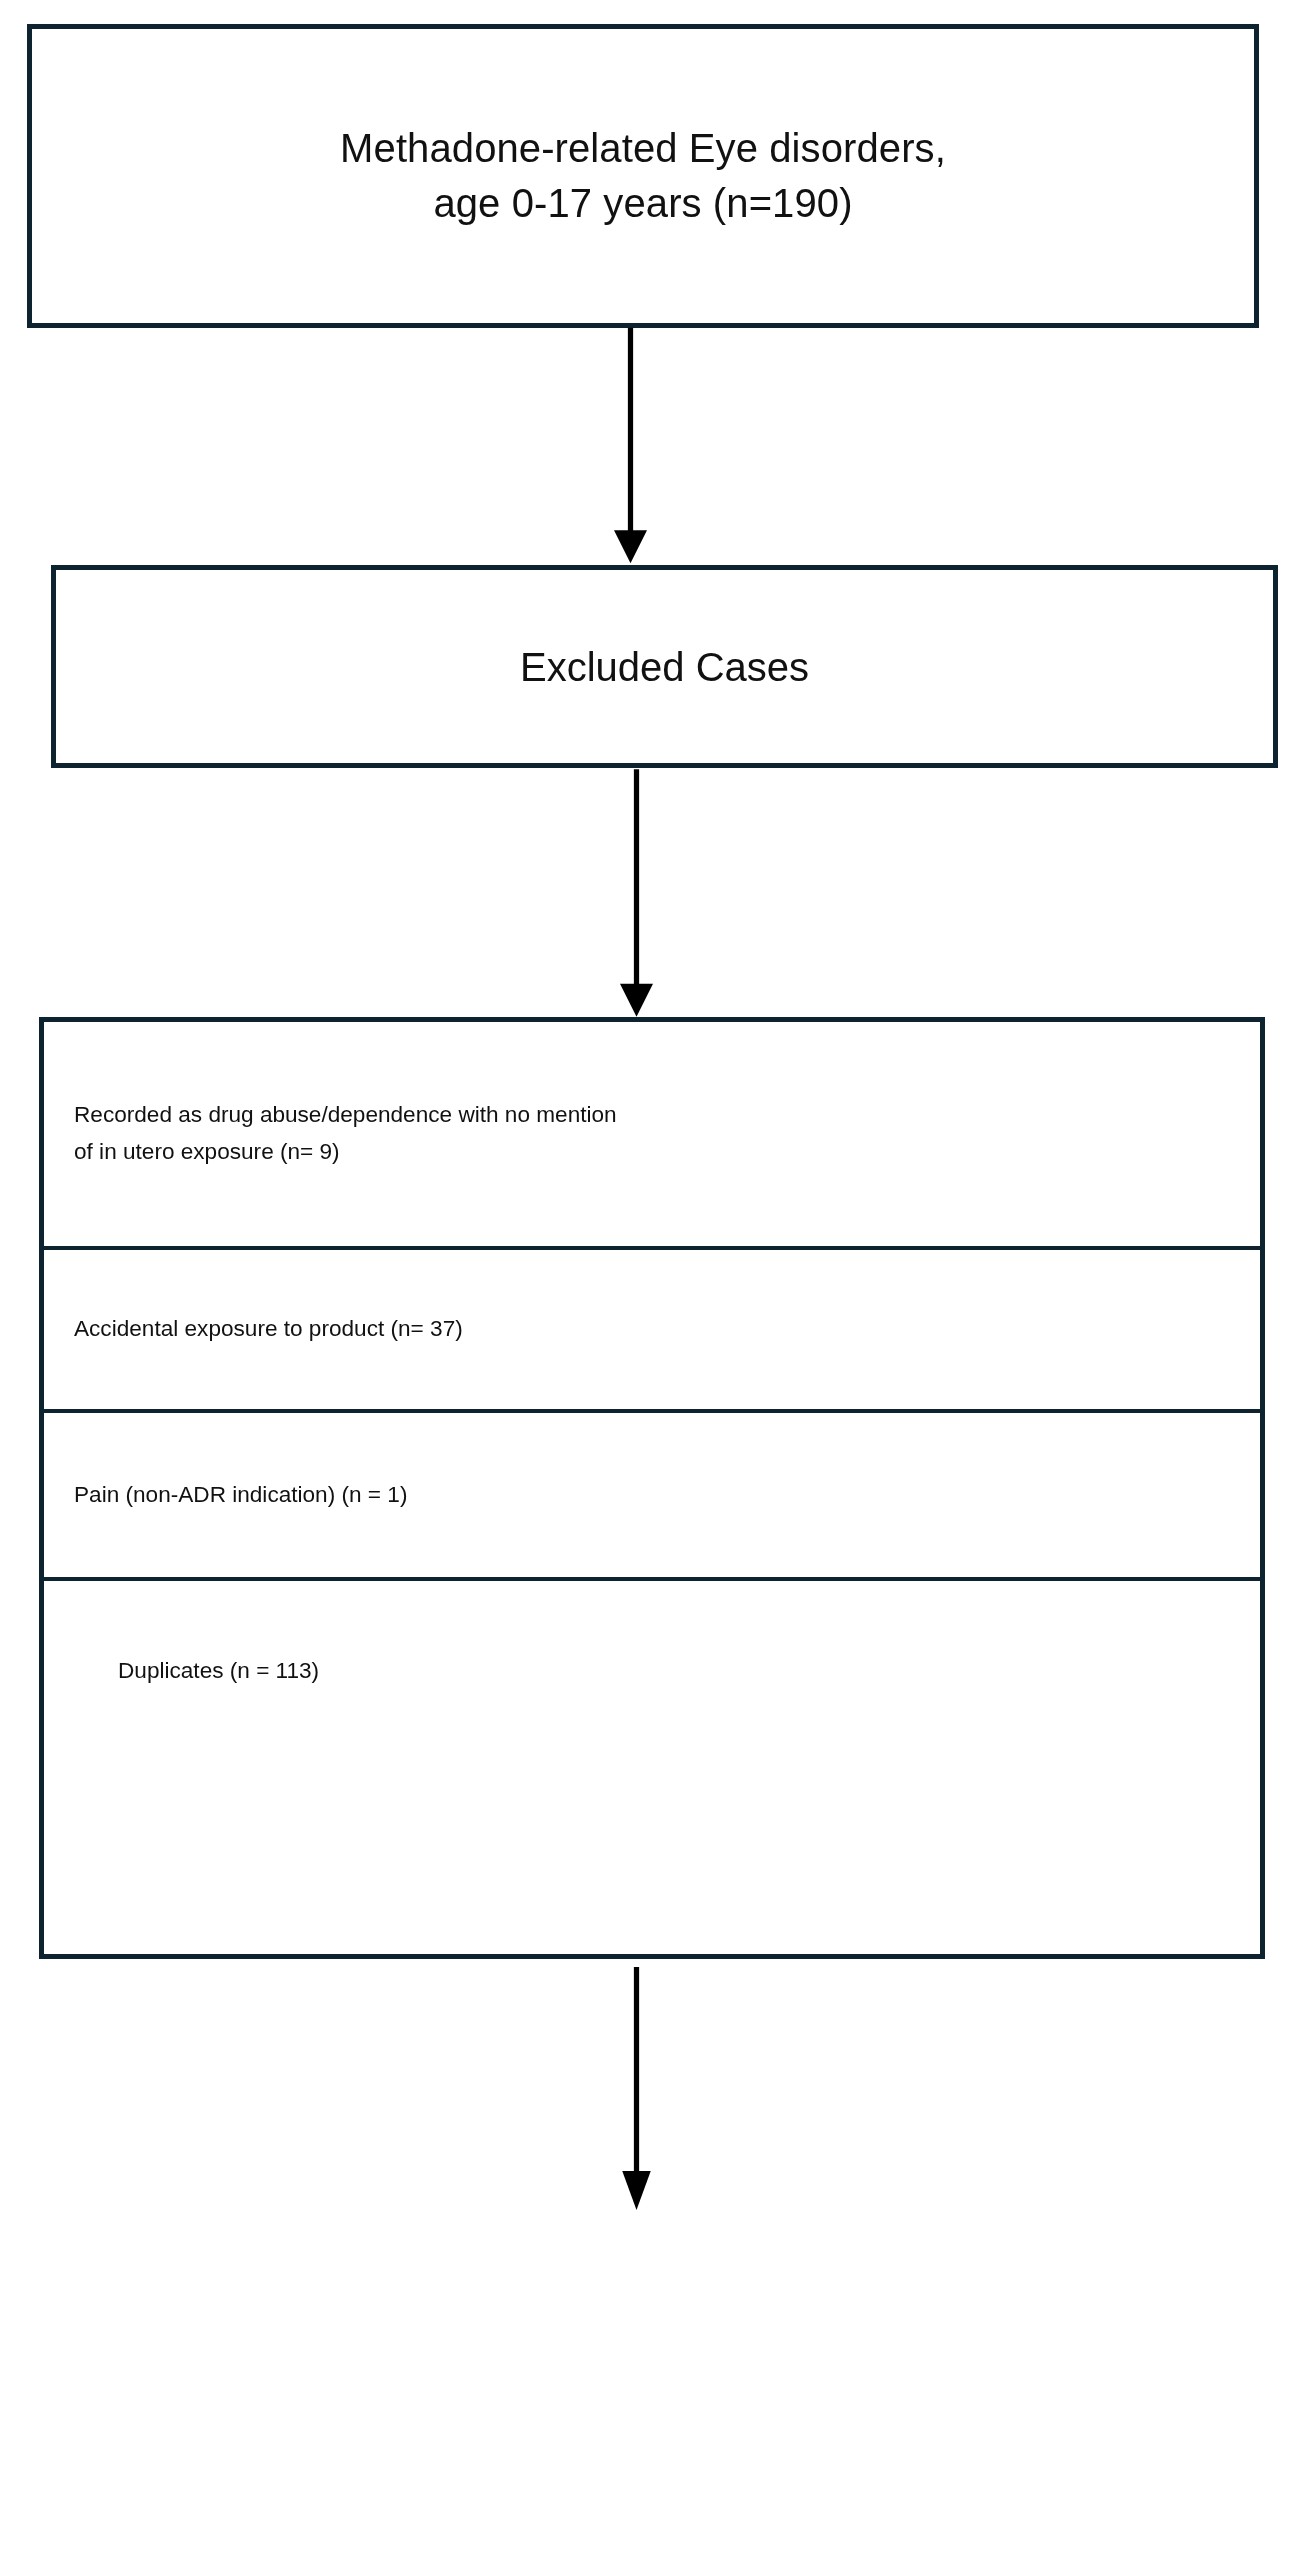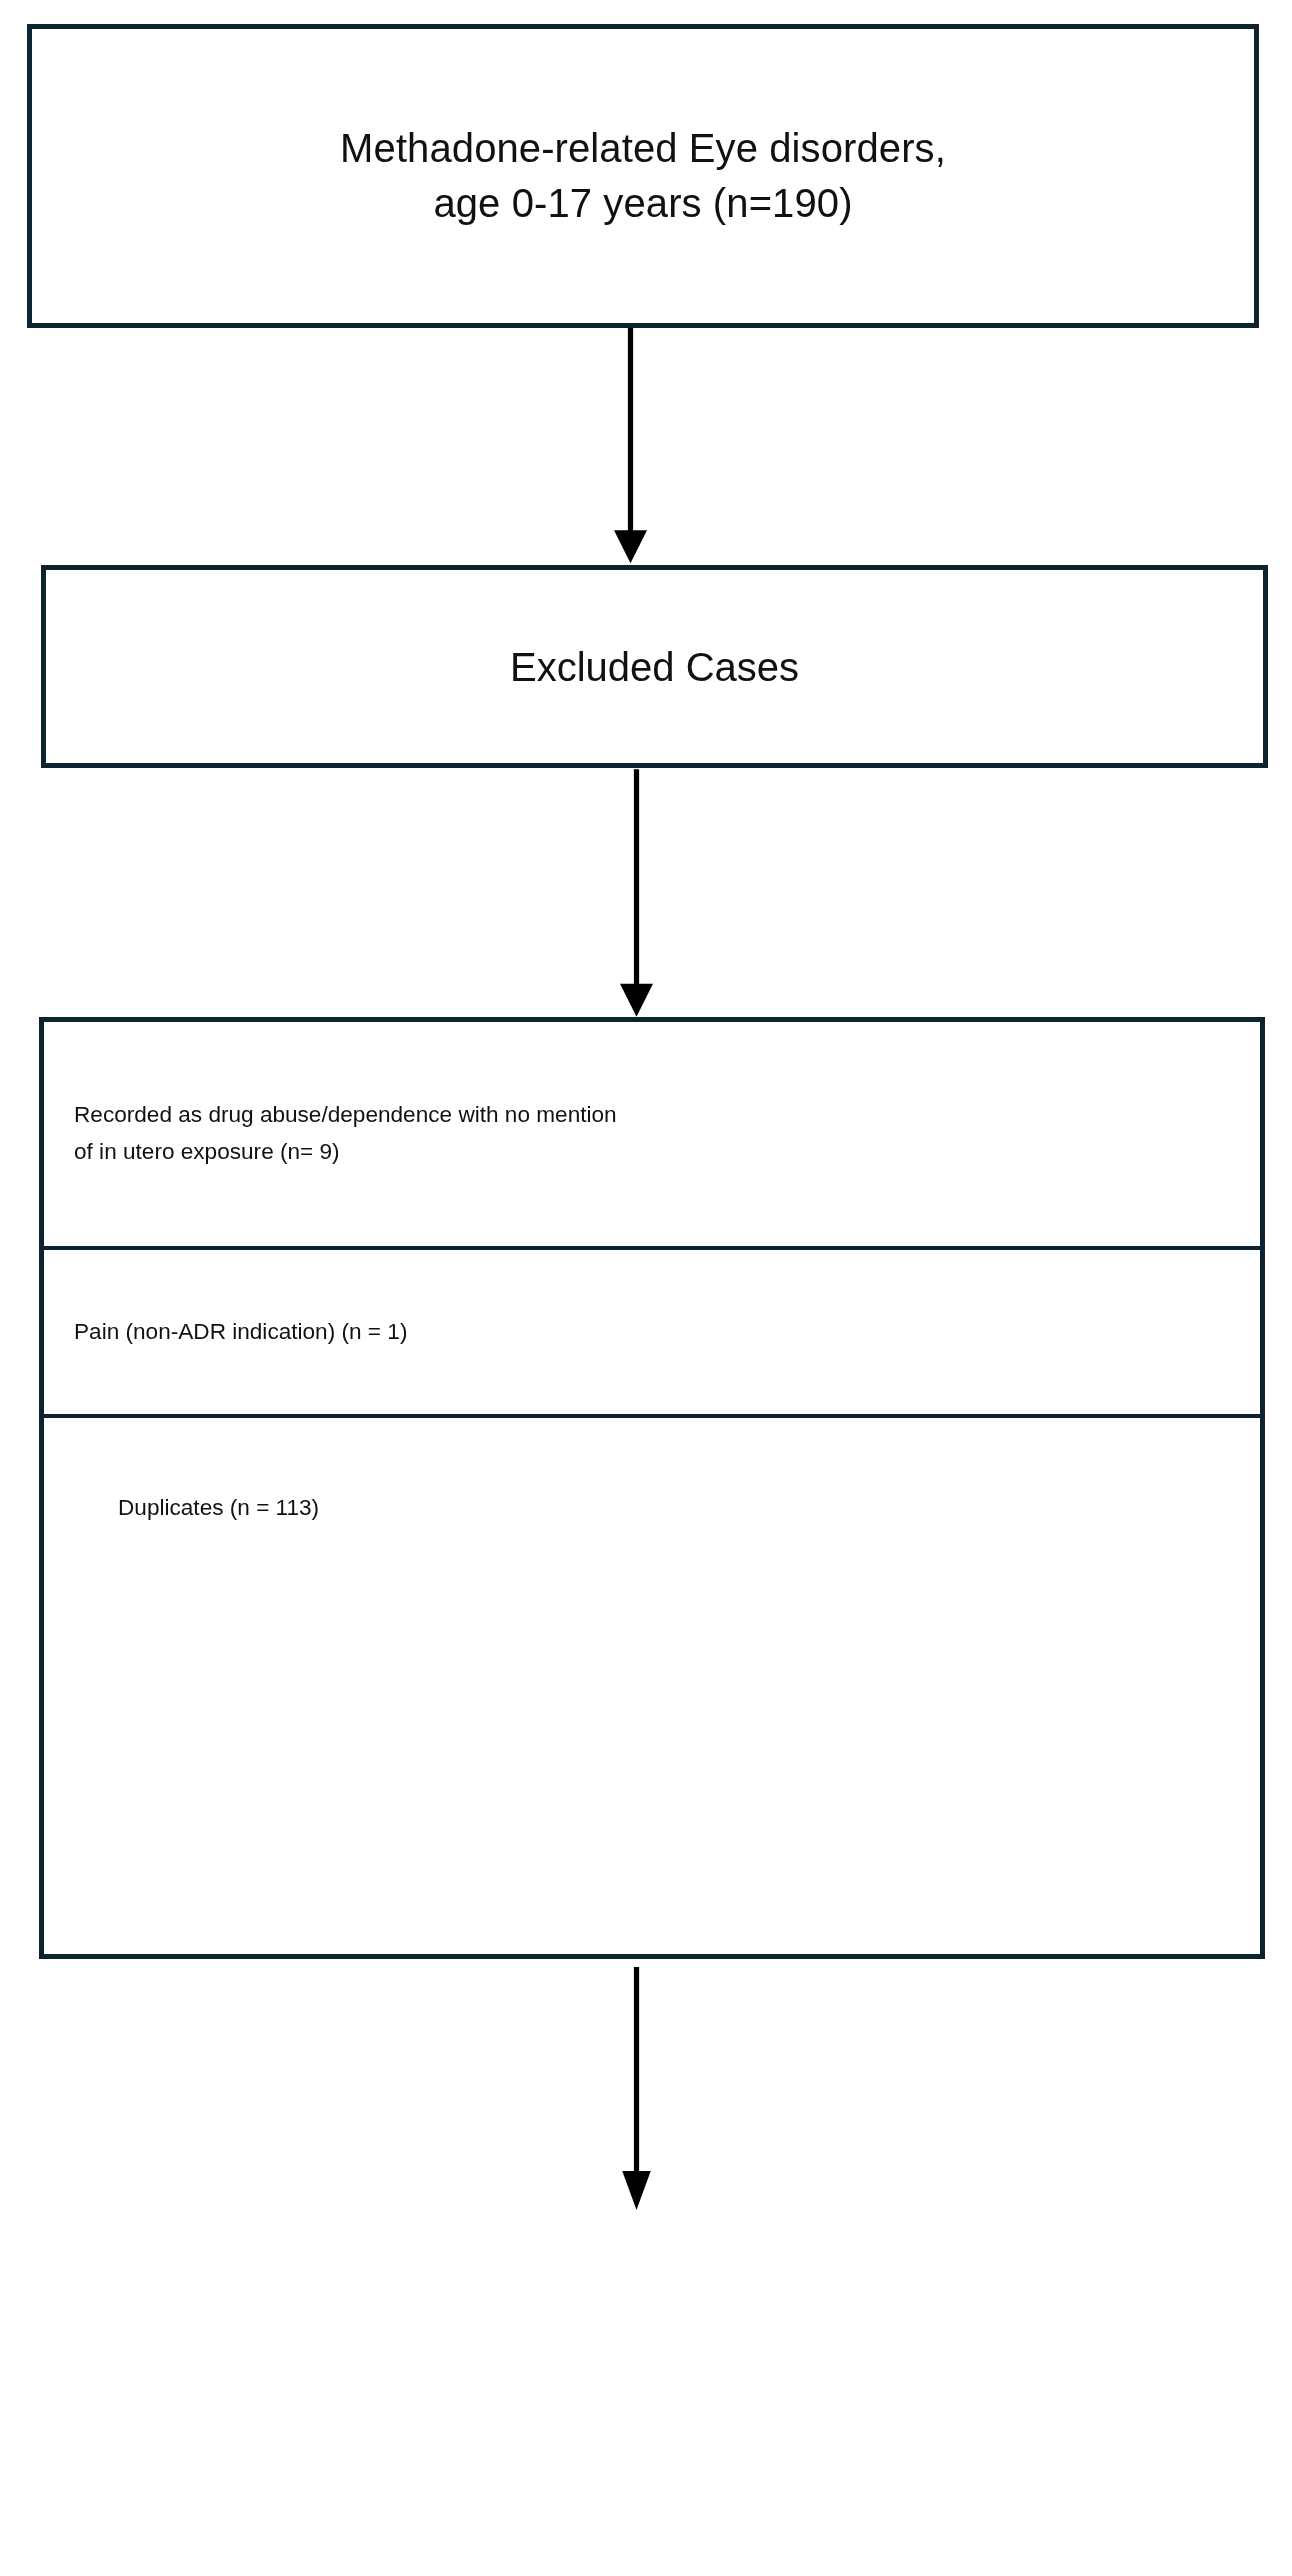--- a/index.html
+++ b/index.html
@@ -52,21 +52,21 @@
     height: 304px;
     align-items: center;
   }
   #node-source .box-text {
     font-size: 40px;
     line-height: 1.38;
     letter-spacing: 0.1px;
   }
 
   #node-excluded-header {
-    left: 41px;
+    left: 51px;
     top: 565px;
     width: 1227px;
     height: 203px;
   }
   #node-excluded-header .box-text {
     font-size: 40px;
     line-height: 1.3;
   }
 
   #node-remaining {
@@ -161,20 +161,23 @@
     <polygon class="head" points="38,332 16,288 60,288"></polygon>
   </svg>
 
   <div id="exclusion-table">
 
     <div class="excl-row r0">
       <span class="row-text">Recorded as drug abuse/dependence with no mention
 of in utero exposure (n= 9)</span>
     </div>
 
+    <div class="excl-row r1">
+      <span class="row-text">Accidental exposure to product (n= 37)</span>
+    </div>
 
 
     <div class="excl-row r3">
       <span class="row-text">Pain (non-ADR indication) (n = 1)</span>
     </div>
 
     <div class="excl-row r4">
       <span class="row-text">Duplicates (n = 113)</span>
     </div>
 

